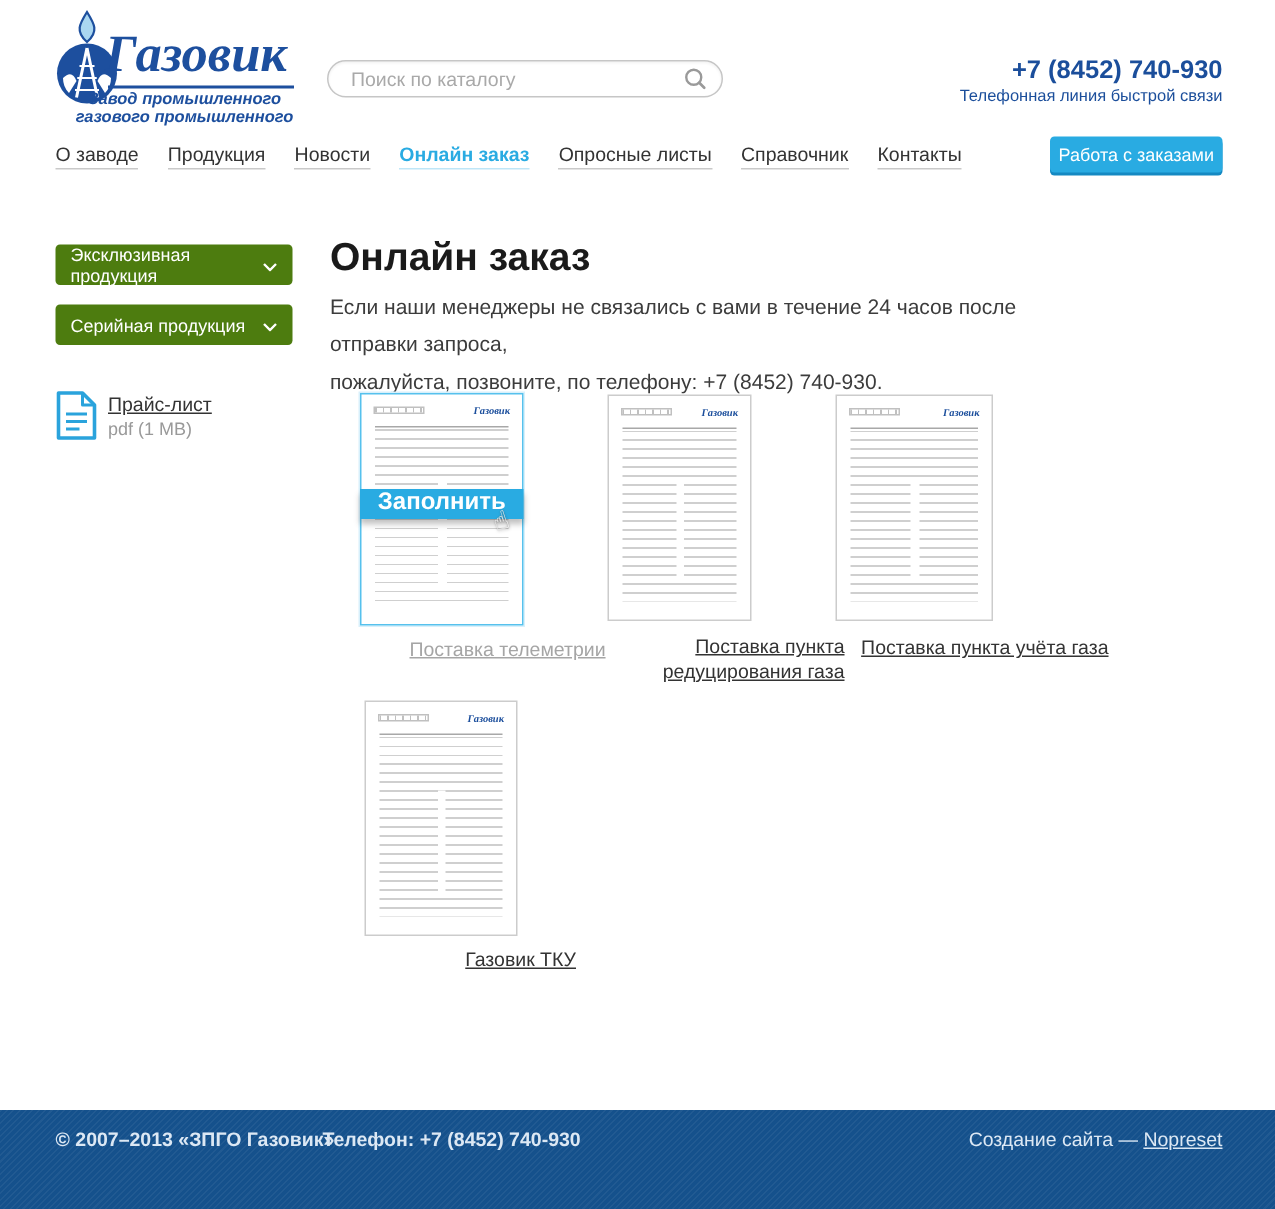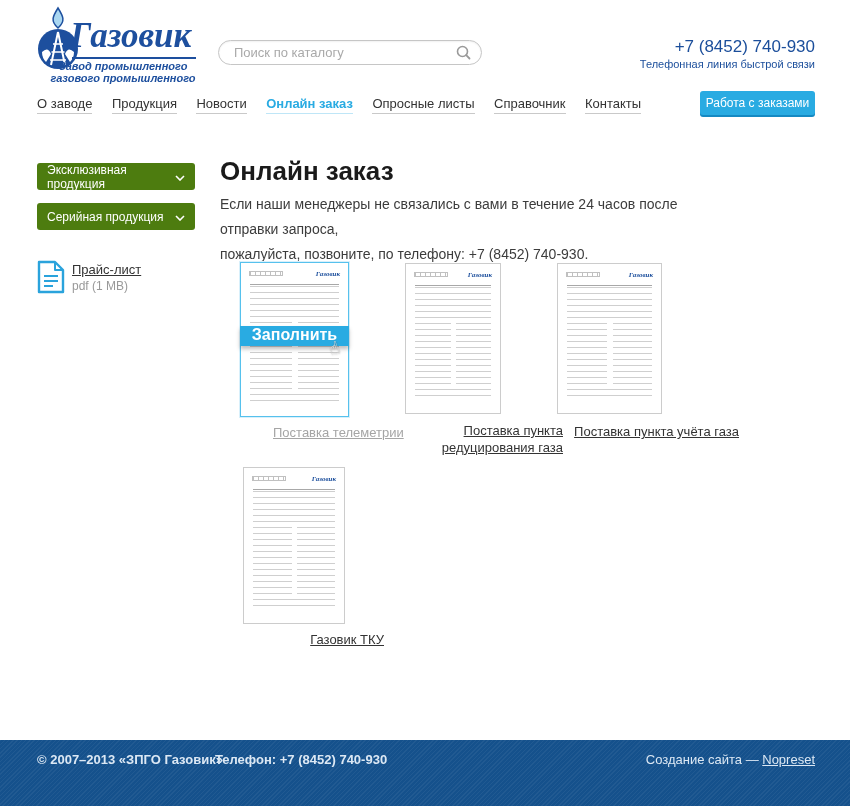--- a/index.html
+++ b/index.html
@@ -11,21 +11,21 @@
   .emblem { left:32px; top:6px; }
   .wordmark { left:70px; top:16px; font:italic bold 35px "Liberation Serif","DejaVu Serif",serif; color:#1d4f9e; letter-spacing:0; }
   .logo-rule { left:72px; top:57px; width:124px; height:2px; background:#1d4f9e; }
   .tagline { left:48px; top:60px; width:150px; text-align:center; font:italic bold 11px/12px "Liberation Sans",sans-serif; color:#1d4f9e; }
 
   .search-wrap { left:218px; top:40px; width:264px; height:25px; }
   .search-input { width:100%; height:100%; border:1px solid #c6c6c6; border-radius:13px; padding:0 34px 0 15px; font:13px "Liberation Sans",sans-serif; color:#737373; outline:none; box-shadow:inset 0 1px 2px rgba(0,0,0,.06); }
   .search-input::placeholder { color:#a9a9a9; }
   .search-btn { position:absolute; right:10px; top:4px; width:17px; height:17px; border:none; background:transparent; cursor:pointer; padding:0; }
 
-  .phone-num { right:35px; top:37px; font-weight:normal; font-size:17px; color:#1b4e9b; text-align:right;margin-left:28px; }
+  .phone-num { right:35px; top:37px; font-weight:bold; font-size:17px; color:#1b4e9b; text-align:right;margin-left:28px; }
   .phone-label { right:35px; top:58px; font-size:11px; color:#1b4e9b; text-align:center; }
 
   
   .nav { left:37px; top:94px; }
   .nav a { display:inline-block; margin-right:15px; font-size:13px; color:#333; text-decoration:none; border-bottom:1px solid #c9c9c9; padding-bottom:2px; cursor:pointer; }
   .nav a.active { color:#29abe2; font-weight:bold; border-bottom-color:#bfe6f7; }
   .orders-btn { left:700px; top:91px; width:115px; height:24px; background:#29abe2; border:none; border-radius:3px; color:#fff; font:12px "Liberation Sans",sans-serif; cursor:pointer; box-shadow:0 2px 0 #1589c2; }
 
   
   .side-btn { left:37px; width:158px; height:27px; background:#4d7c0f; border:none; border-radius:3px; color:#fff; font:12px "Liberation Sans",sans-serif; text-align:left; padding:0 10px; cursor:pointer; display:flex; align-items:center; justify-content:space-between; }

